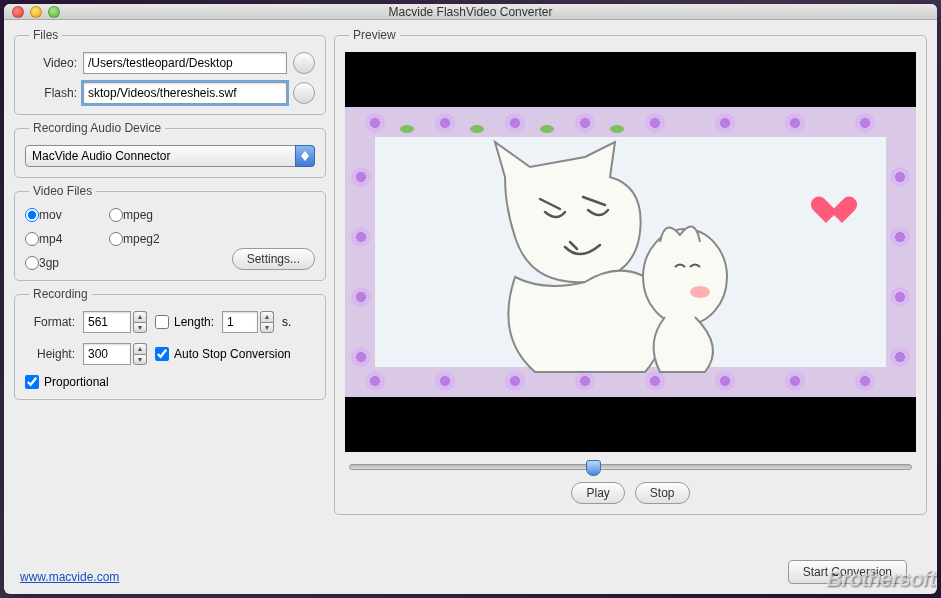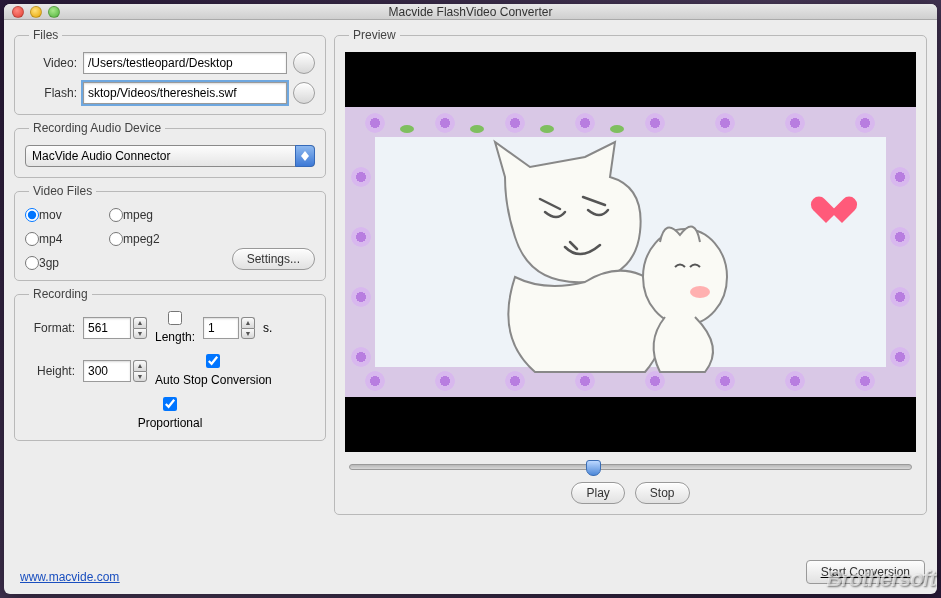--- a/index.html
+++ b/index.html
@@ -125,21 +125,21 @@
   font-size: 12px;
   border: 1px solid #9a9a9a;
   box-shadow: inset 0 1px 2px rgba(0,0,0,0.15);
   text-align: left;
 }
 .stepper { display:flex; flex-direction: column; margin-left: 2px; }
 .step { width: 14px; height: 11px; border:1px solid #8a8a8a; background: linear-gradient(#fafafa,#d8d8d8); font-size:7px; line-height: 9px; text-align:center; cursor:pointer; color:#555;}
 .step:first-child { border-radius: 3px 3px 0 0; border-bottom: 0; }
 .step:last-child { border-radius: 0 0 3px 3px; }
 .props-row { display: flex; align-items: center; gap: 8px; margin-bottom: 10px;}
-.check-opt { display: flex; align-items: center; gap: 5px; font-size: 12px; flex-direction: column;}
+.check-opt { display: flex; align-items: center; gap: 5px; font-size: 12px;}
 .proportional-row { display: flex; align-items: center; gap:5px; margin-top: 4px;}
 .preview-box {
   border: 1px solid #b9b9b9;
   border-radius: 5px;
   padding: 8px;
   flex: 0 0 auto;
 }
 .preview-inner {
   height: 400px;
   background: #000;
@@ -179,22 +179,21 @@
   width: 15px; height: 16px;
   background: linear-gradient(#bcd8ff,#4d88d8);
   border:1px solid #3a6db4;
   border-radius: 3px 3px 7px 7px;
 }
 .play-controls { display:flex; gap:10px; justify-content:center; margin-top:2px;}
 .footer {
   display: flex;
   justify-content: space-between;
   align-items: flex-end;
-  padding: 6px 12px 10px 16px;
-  text-decoration: underline;
+  padding: 6px 30px 10px 16px;
 }
 .link { color: #1a4fbf; text-decoration: underline; font-size: 12px;}
 .start-btn {
   background: linear-gradient(#fdfdfd,#e1e1e1);
   border: 1px solid #999;
   border-radius: 4px;
   height: 24px;
   padding: 0 14px;
   font-size: 12px;
   color: #333;

